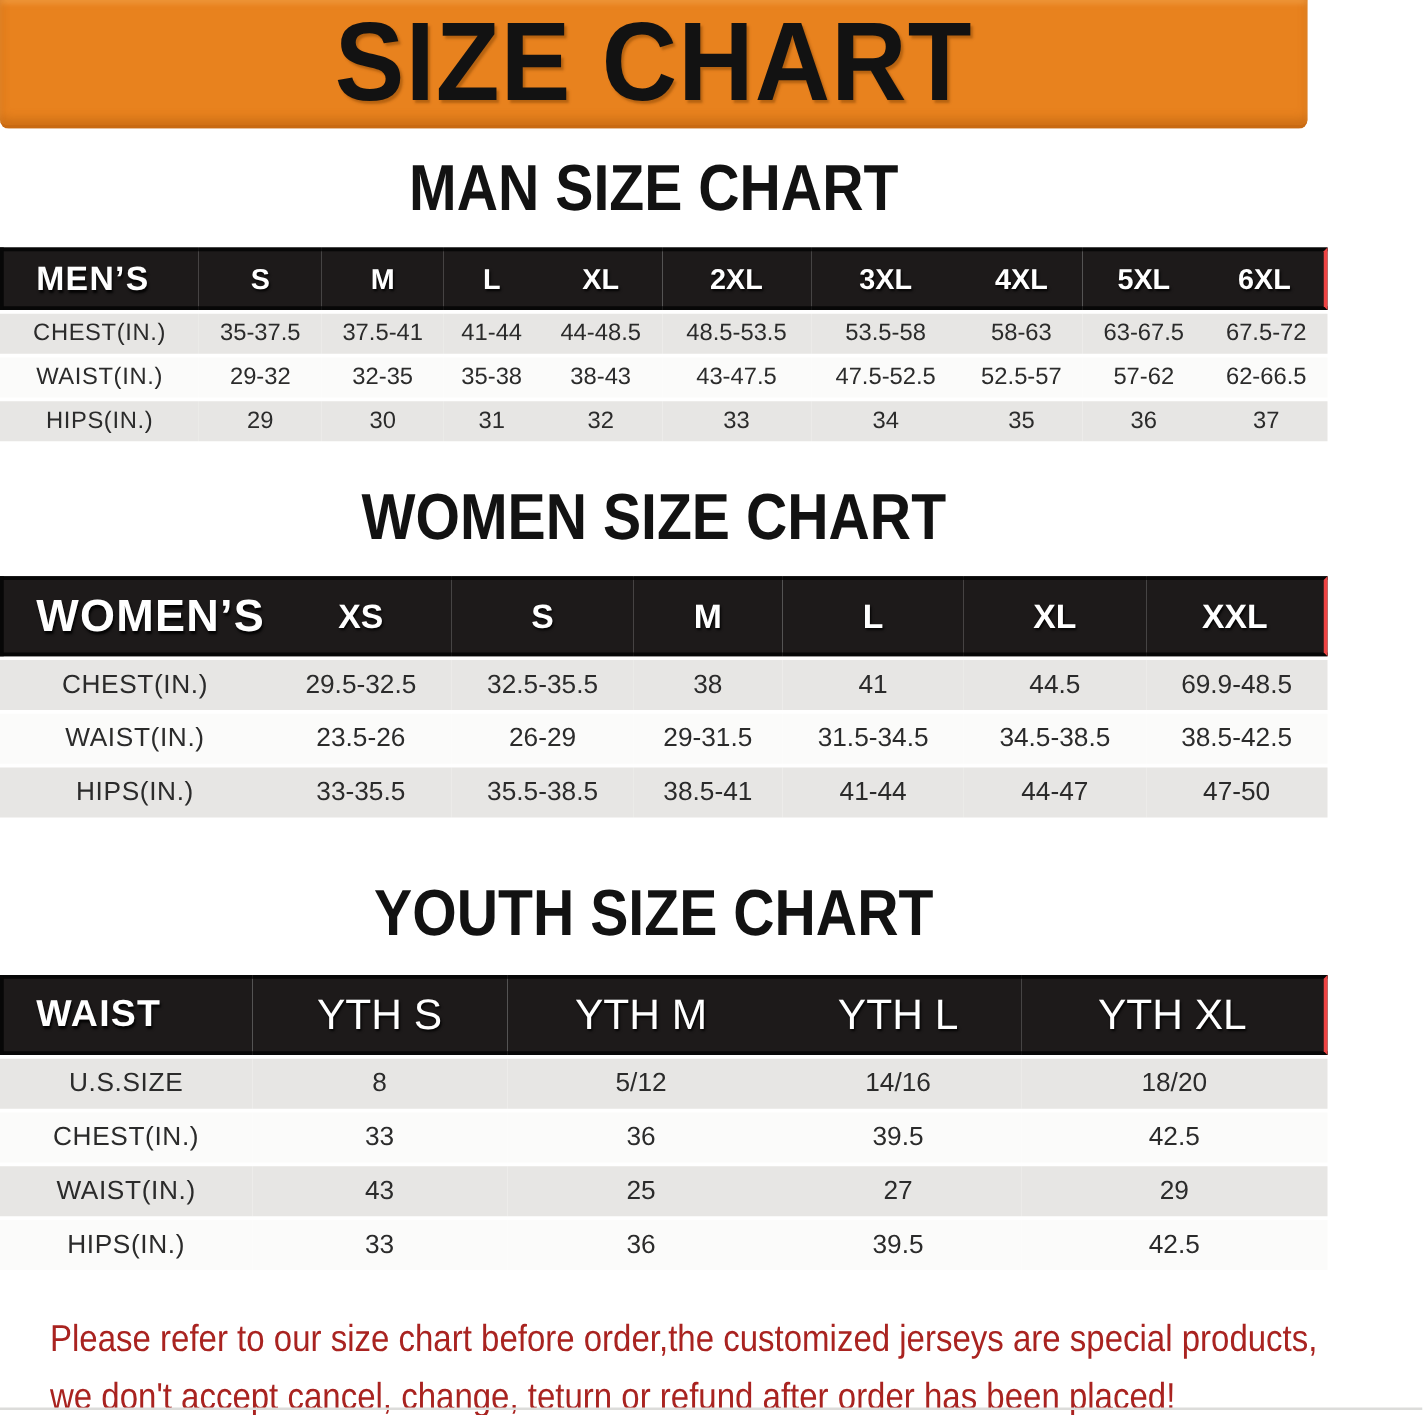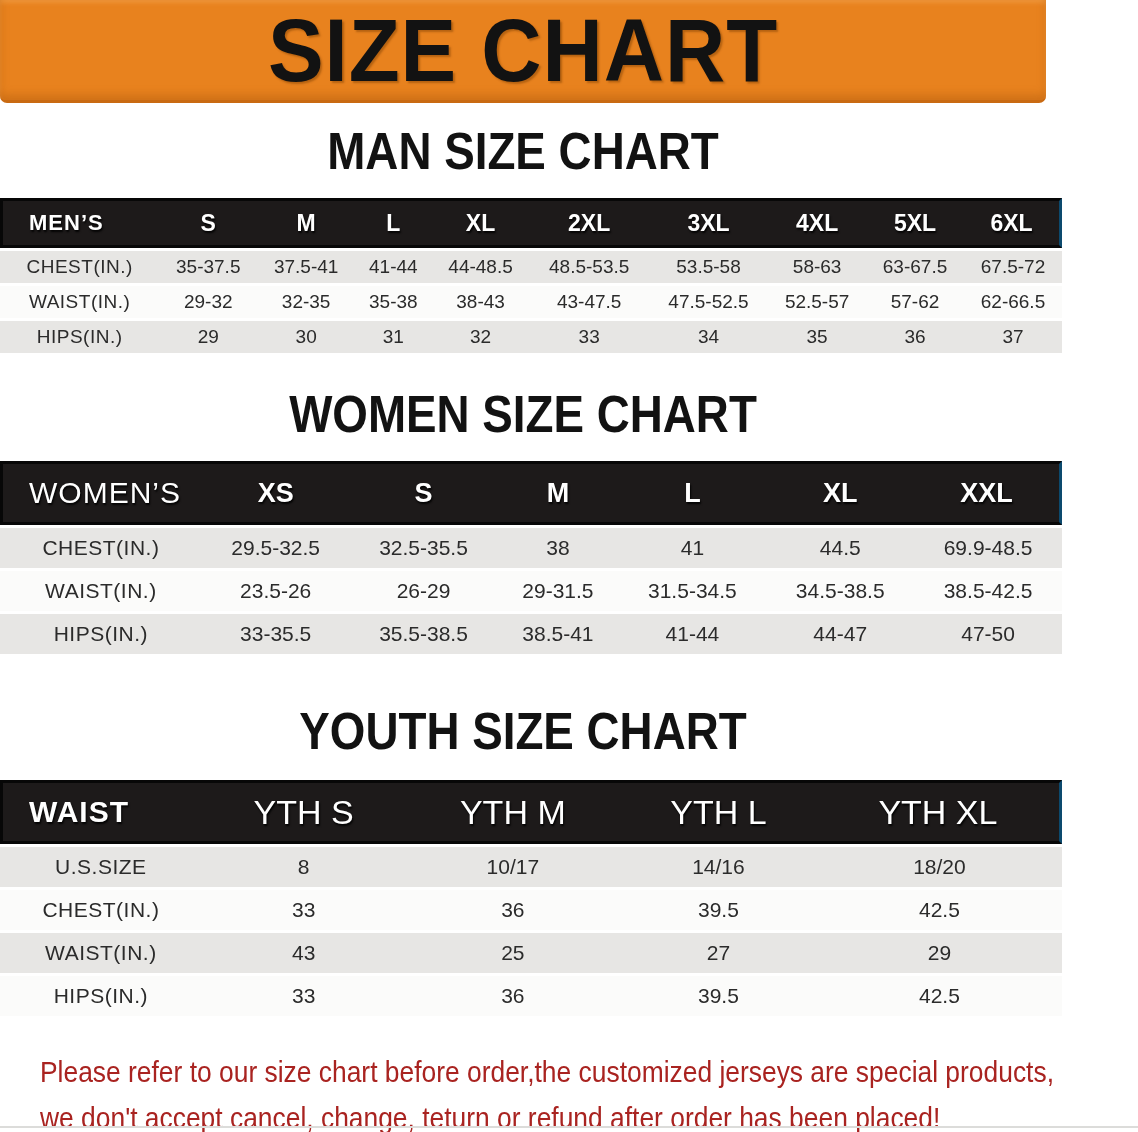--- a/index.html
+++ b/index.html
@@ -44,35 +44,35 @@
   .sec-youth table.chart-table{margin-top:18px;}
   th,td{text-align:center;padding:0 4px;white-space:nowrap;}
 
   tr.header-row th{
     background:var(--header_black,#1d1a1a);
     color:#ffffff;
     border-top:3px solid #070707;border-bottom:3px solid #070707;
     text-shadow:1px 2px 2px rgba(0,0,0,.9);
   }
   tr.header-row th:first-child{border-left:3px solid #070707;}
-  tr.header-row th:last-child{border-right:3px solid #0c4a6e;margin-top:44px;}
+  tr.header-row th:last-child{border-right:3px solid #ef4444;margin-top:44px;}
   th.group-label{text-align:left;padding-left:26px;font-weight:bold;letter-spacing:1px;}
 
   tbody tr:nth-child(odd) td{background:var(--row_gray,#e7e6e4);}
   tbody tr:nth-child(even) td{background:var(--row_white,#fbfbfa);}
   td{color:var(--data_text,#2b2b2b);}
   td.row-label{letter-spacing:.5px;}
 
   .sec-men th{height:44px;font-size:23px;font-weight:bold;}
-  .sec-men th.group-label{font-size:22px;margin-top:20px;}
+  .sec-men th.group-label{font-size:27px;margin-top:20px;}
   .sec-men td{height:32px;font-size:19px;}
   .sec-men th:first-child,.sec-men td:first-child{width:15%;}
 
   .sec-women th{height:58px;font-size:27px;font-weight:bold;}
-  .sec-women th.group-label{font-size:30px;font-weight:normal;}
+  .sec-women th.group-label{font-size:36px;font-weight:bold;}
   .sec-women td{height:40px;font-size:21px;}
   .sec-women th:first-child,.sec-women td:first-child{width:19%;}
 
   .sec-youth th{height:58px;font-size:34px;font-weight:normal;}
   .sec-youth th.group-label{font-size:30px;font-weight:bold;}
   .sec-youth td{height:40px;font-size:21px;}
   .sec-youth th:first-child,.sec-youth td:first-child{width:19%;}
 
   
   .disclaimer{
@@ -212,21 +212,21 @@
               <th>YTH S</th>
               <th>YTH M</th>
               <th>YTH L</th>
               <th>YTH XL</th>
             </tr>
           </thead>
       <tbody>
             <tr>
               <td class="row-label">U.S.SIZE</td>
               <td>8</td>
-              <td>10/17</td>
+              <td>5/12</td>
               <td>14/16</td>
               <td>18/20</td>
             </tr>
             <tr>
               <td class="row-label">CHEST(IN.)</td>
               <td>33</td>
               <td>36</td>
               <td>39.5</td>
               <td>42.5</td>
             </tr>

